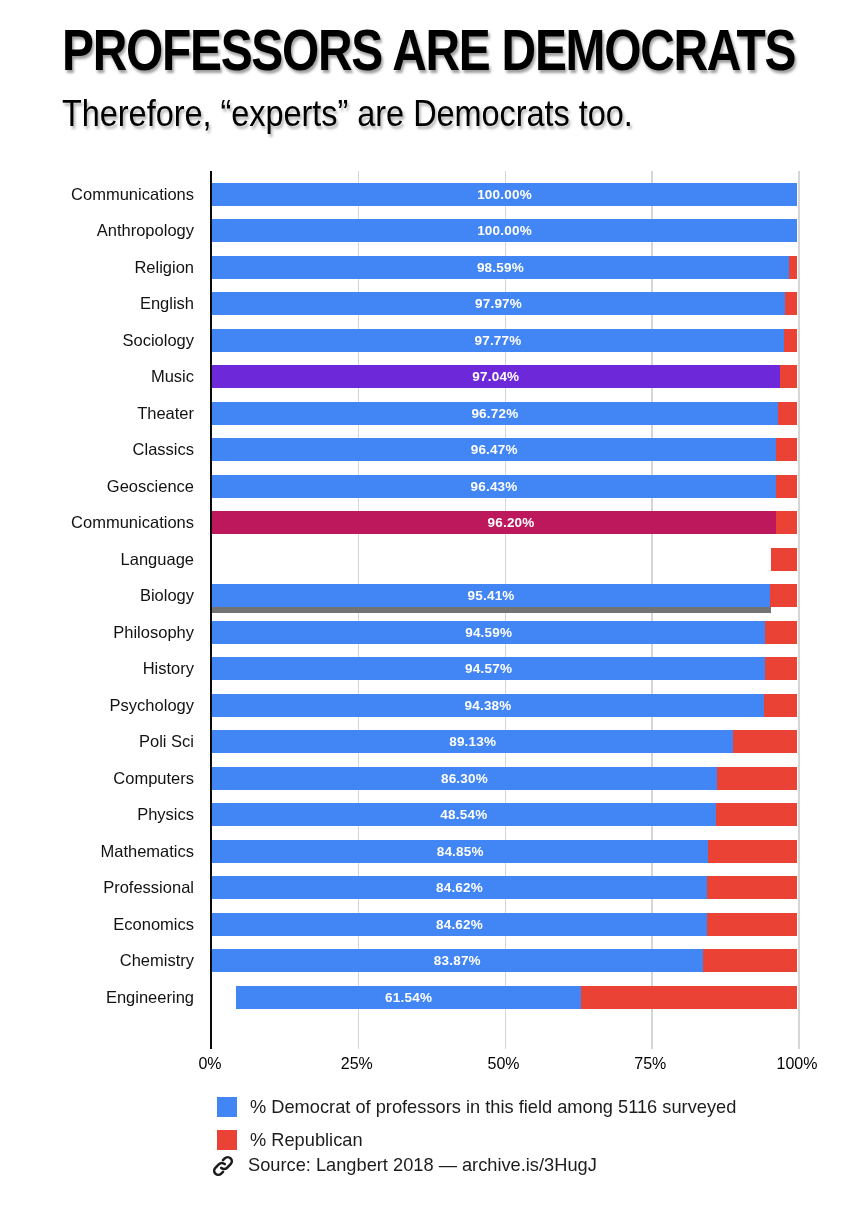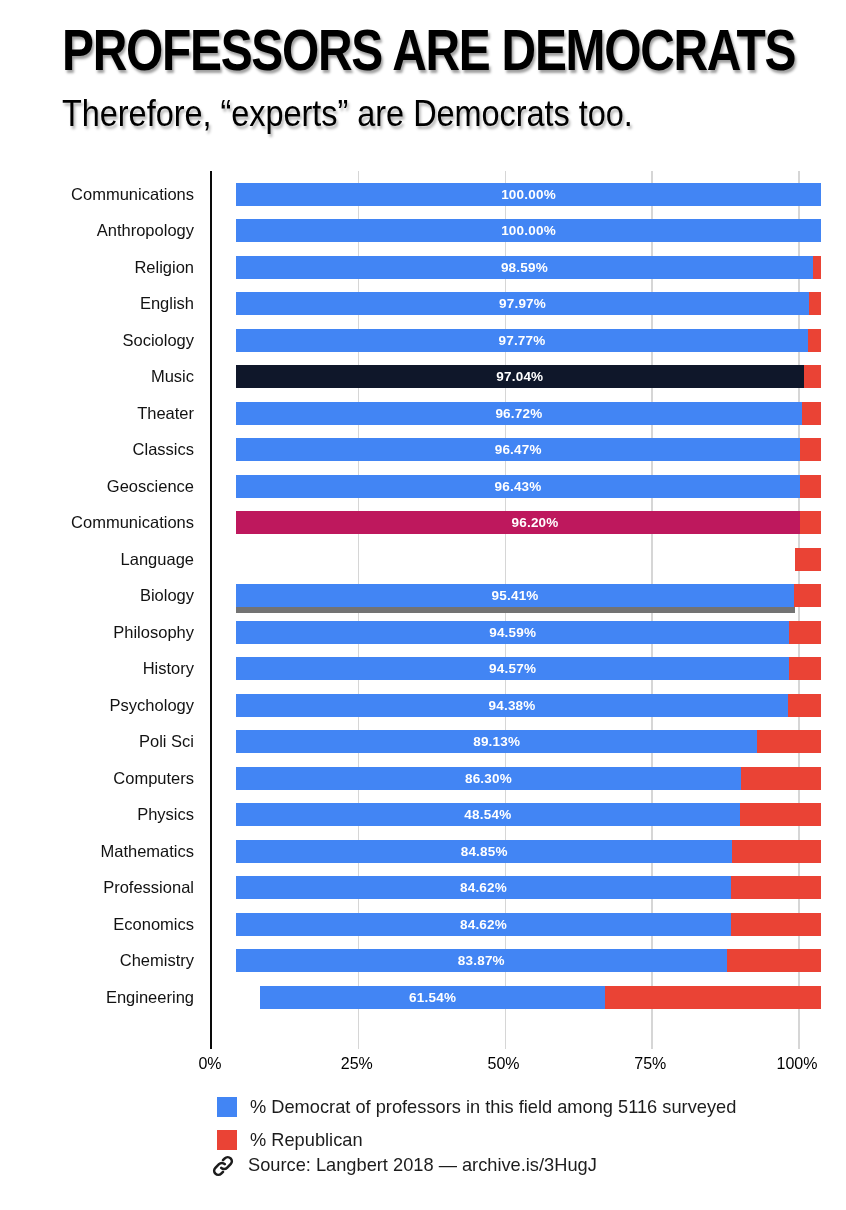--- a/index.html
+++ b/index.html
@@ -18,21 +18,21 @@
     position:absolute;left:62px;top:94px;
     font-size:36px;font-weight:400;line-height:1.1;
     color:#000;white-space:nowrap;
     transform:scaleX(0.90);transform-origin:left top;
     text-shadow:2px 3px 3px rgba(0,0,0,0.30);
   }
   .chart{position:absolute;left:0;top:171px;width:846px;height:900px;}
   .plot{position:absolute;left:210px;top:0;width:587px;height:878px;border-left:2px solid #0a0a0a;}
   .gridline{position:absolute;top:0;bottom:0;width:1.5px;background:#d6d6d6;}
   .rows{position:absolute;left:0;top:5px;width:846px;}
-  .row{display:flex;align-items:center;height:36.5px;gap:24px;}
+  .row{display:flex;align-items:center;height:36.5px;}
   .cat{
     width:202px;padding-right:8px;box-sizing:border-box;flex:none;
     text-align:right;font-size:16.5px;color:#121212;white-space:nowrap;
   }
   .track{margin-left:10px;width:585px;height:23px;flex:none;display:flex;}
   .seg-dem{height:100%;display:flex;align-items:center;justify-content:center;}
   .seg-rep{height:100%;}
   .val{color:#ffffff;font-size:13.5px;font-weight:700;letter-spacing:0.2px;white-space:nowrap;}
   .xaxis{position:absolute;left:210px;top:884px;width:587px;height:22px;}
   .tick{position:absolute;transform:translateX(-50%);font-size:16px;color:#000;white-space:nowrap;}
@@ -98,21 +98,21 @@
           <div class="track">
             <div class="seg-dem" style="width: 97.77%; background: rgb(66, 133, 244);">
               <span class="val">97.77%</span>
             </div>
             <div class="seg-rep" style="width: 2.23%; background: rgb(234, 67, 53);"></div>
           </div>
         </div>
         <div class="row">
           <div class="cat">Music</div>
           <div class="track">
-            <div class="seg-dem" style="width: 97.04%; background: #0f172a;">
+            <div class="seg-dem" style="width: 97.04%; background: #6d28d9;">
               <span class="val">97.04%</span>
             </div>
             <div class="seg-rep" style="width: 2.96%; background: rgb(234, 67, 53);"></div>
           </div>
         </div>
         <div class="row">
           <div class="cat">Theater</div>
           <div class="track">
             <div class="seg-dem" style="width: 96.72%; background: rgb(66, 133, 244);">
               <span class="val">96.72%</span>

